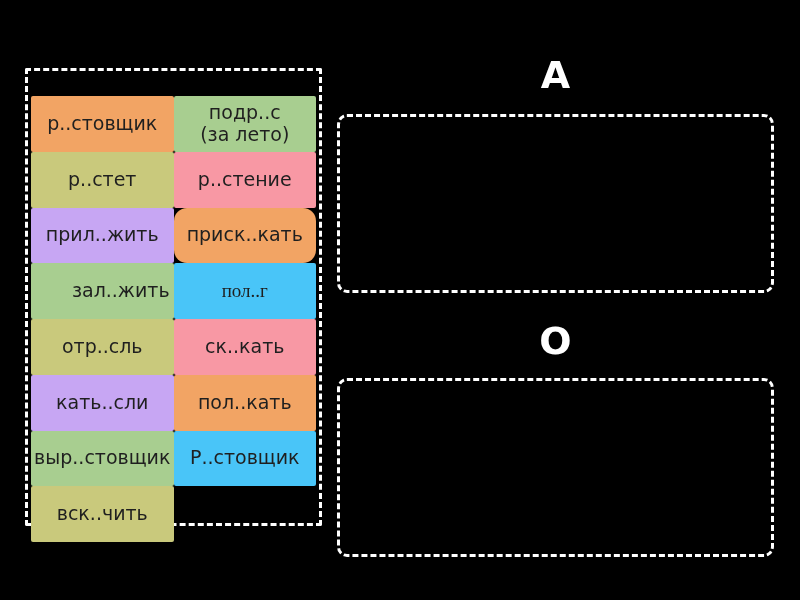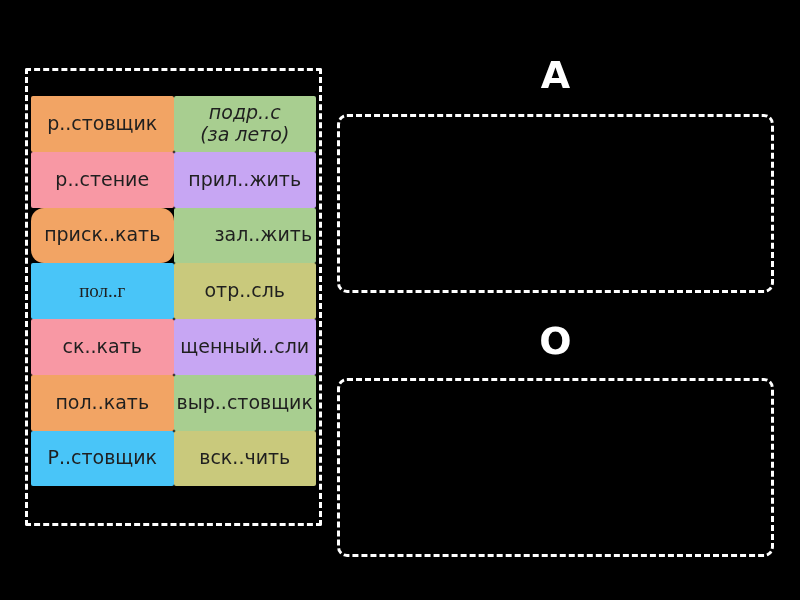--- a/index.html
+++ b/index.html
@@ -76,30 +76,31 @@
   .dropzone-o { top: 378px; }
 </style>
 </head>
 <body>
 
 <div class="board">
 
   <div class="tile-panel">
     <div class="tile-grid">
       <div class="tile" style="background-color: rgb(242, 164, 100);">р..стовщик</div>
-      <div class="tile" style="background-color: rgb(168, 206, 144); font-style: italic;">подр..с
+      <div class="tile" style="background-color: rgb(168, 206, 144);">подр..с
 (за лето)</div>
+      <div class="tile" style="background-color: rgb(201, 201, 124);">р..стет</div>
       <div class="tile" style="background-color: rgb(248, 152, 164);">р..стение</div>
       <div class="tile" style="background-color: rgb(199, 166, 243);">прил..жить</div>
       <div class="tile" style="background-color: rgb(242, 164, 100); border-radius: 13px;">приск..кать</div>
       <div class="tile" style="background-color: rgb(168, 206, 144); padding-left: 37px;">зал..жить</div>
       <div class="tile" style="background-color: rgb(73, 197, 248); font-family: Liberation Serif, serif;">пол..г</div>
       <div class="tile" style="background-color: rgb(201, 201, 124);">отр..сль</div>
       <div class="tile" style="background-color: rgb(248, 152, 164);">ск..кать</div>
-      <div class="tile" style="background-color: rgb(199, 166, 243);">щенный..сли</div>
+      <div class="tile" style="background-color: rgb(199, 166, 243);">кать..сли</div>
       <div class="tile" style="background-color: rgb(242, 164, 100);">пол..кать</div>
       <div class="tile" style="background-color: rgb(168, 206, 144);">выр..стовщик</div>
       <div class="tile" style="background-color: rgb(73, 197, 248);">Р..стовщик</div>
       <div class="tile" style="background-color: rgb(201, 201, 124);">вск..чить</div>
     </div>
   </div>
 
   <div class="cat-label cat-label-a">А</div>
   <div class="dropzone dropzone-a"></div>
 

